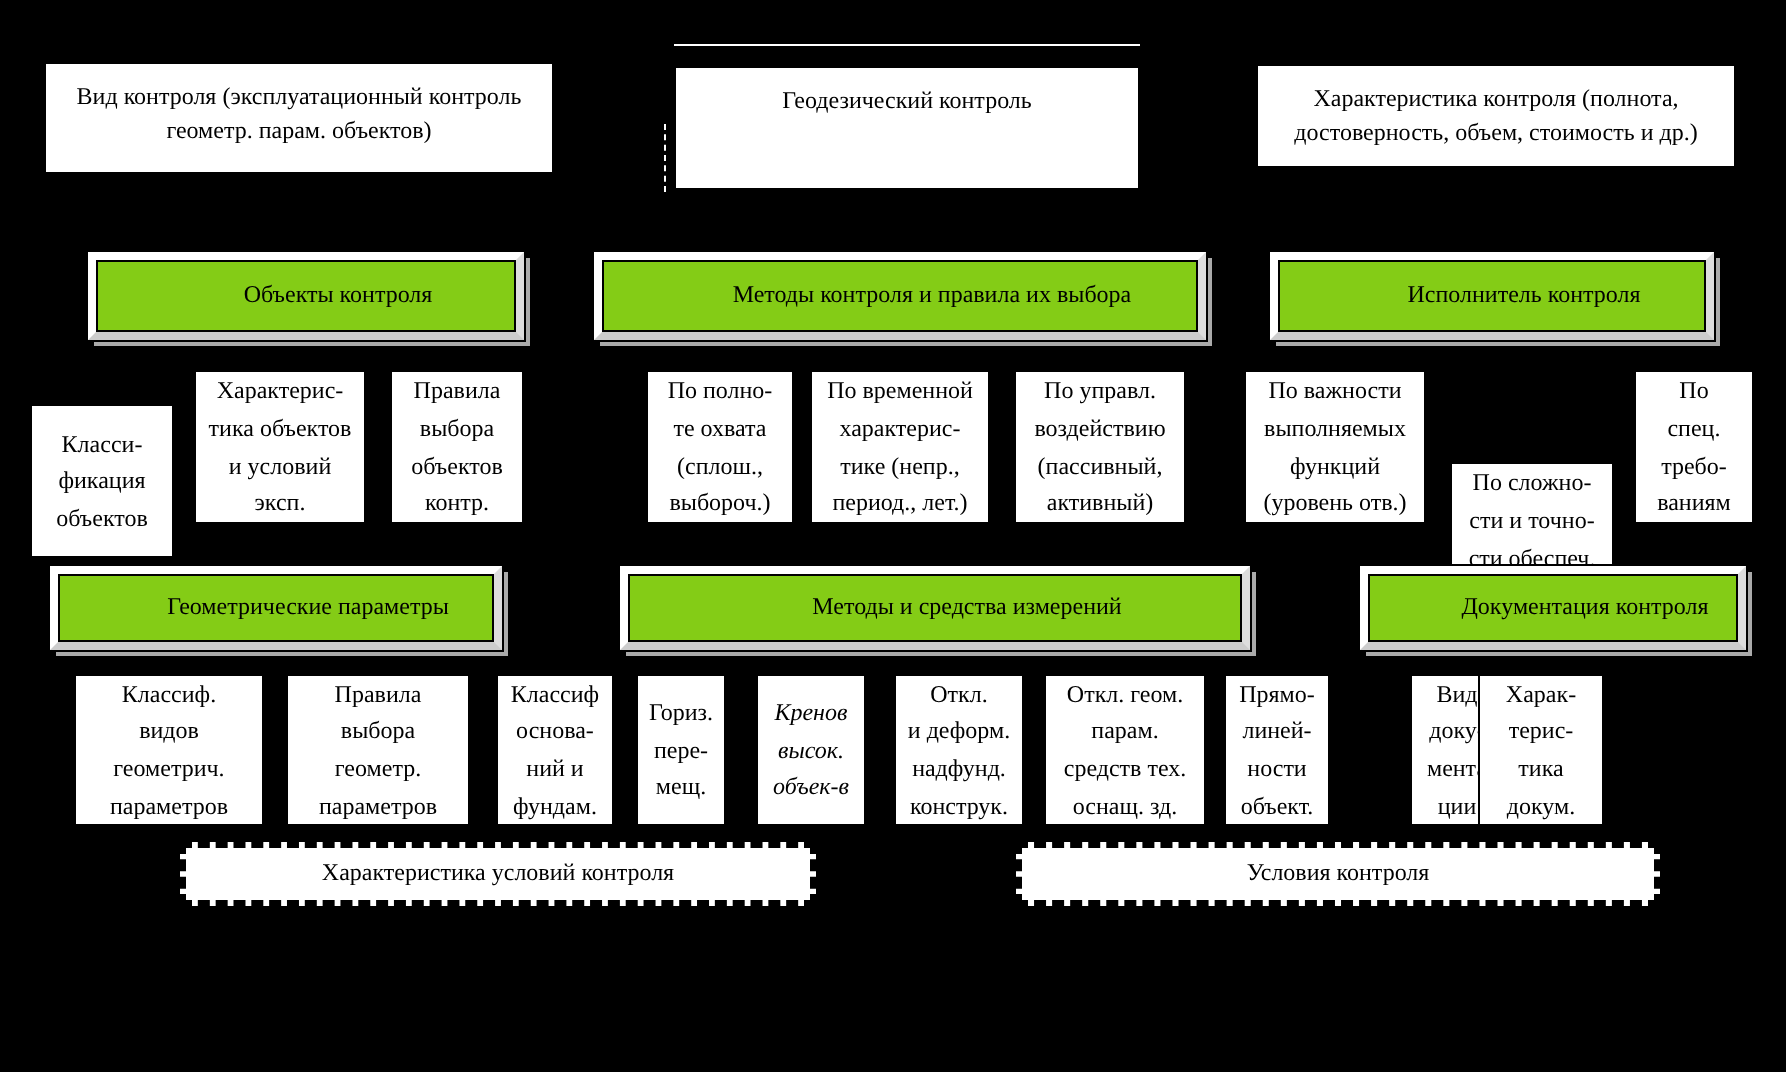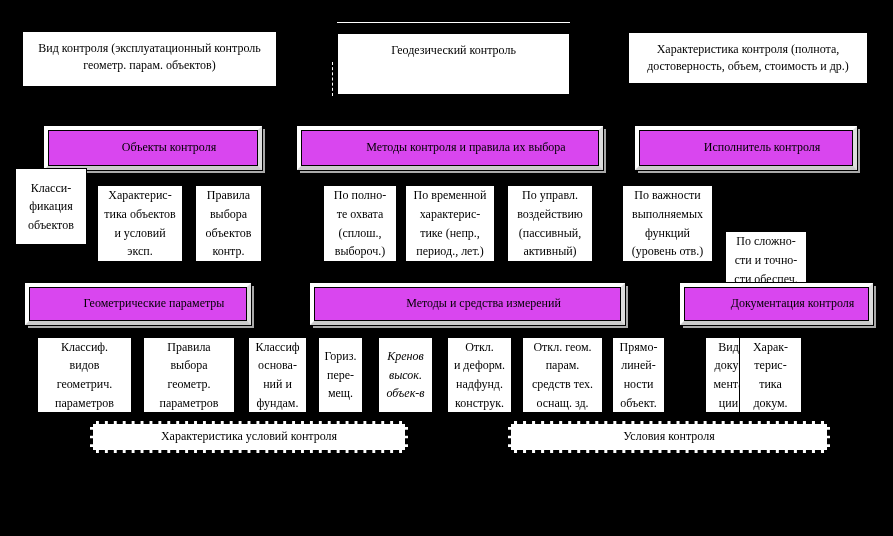--- a/index.html
+++ b/index.html
@@ -32,21 +32,21 @@
   .top-align {
     align-items: flex-start;
     padding-top: 8px;
   }
   .small {
     font-size: 12px;
     line-height: 1.55;
     padding: 2px 1px;
   }
   .box3d {
-    background: #d946ef;
+    background: #84cc16;
     border: 4px solid;
     border-color: #ffffff #dddddd #cccccc #ffffff;
     outline: 1px solid #000;
     box-shadow: inset 0 0 0 1px #000, 3px 3px 0 0 #aaaaaa;
     padding-left: 32px;
   }
   .dashed {
     border: 3px dashed #000;
   }
   .decor-hline {
@@ -71,21 +71,21 @@
   <div class="box top-align" style="left:22px;top:31px;width:255px;height:56px;">Вид контроля (эксплуатационный контроль
 геометр. парам. объектов)</div>
   <div class="box top-align" style="left:337px;top:33px;width:233px;height:62px;">Геодезический контроль</div>
   <div class="box top-align" style="left:628px;top:32px;width:240px;height:52px;">Характеристика контроля (полнота,
 достоверность, объем, стоимость и др.)</div>
 
   <div class="box box3d" style="left:44px;top:126px;width:218px;height:44px;">Объекты контроля</div>
   <div class="box box3d" style="left:297px;top:126px;width:306px;height:44px;">Методы контроля и правила их выбора</div>
   <div class="box box3d" style="left:635px;top:126px;width:222px;height:44px;">Исполнитель контроля</div>
 
-  <div class="box small" style="left:15px;top:168px;width:72px;height:77px;">Класси-
+  <div class="box small" style="left:15px;top:202px;width:72px;height:77px;">Класси-
 фикация
 объектов</div>
   <div class="box small" style="left:97px;top:185px;width:86px;height:77px;">Характерис-
 тика объектов
 и условий
 эксп.</div>
   <div class="box small" style="left:195px;top:185px;width:67px;height:77px;">Правила
 выбора
 объектов
 контр.</div>
@@ -102,20 +102,24 @@
 (пассивный,
 активный)</div>
   <div class="box small" style="left:622px;top:185px;width:91px;height:77px;">По важности
 выполняемых
 функций
 (уровень отв.)</div>
   <div class="box small" style="left:725px;top:185px;width:82px;height:77px;margin-top:46px;">По сложно-
 сти и точно-
 сти обеспеч.
 процессов</div>
+  <div class="box small" style="left:817px;top:185px;width:60px;height:77px;">По
+спец.
+требо-
+ваниям</div>
 
   <div class="box box3d" style="left:25px;top:283px;width:226px;height:42px;">Геометрические параметры</div>
   <div class="box box3d" style="left:310px;top:283px;width:315px;height:42px;">Методы и средства измерений</div>
   <div class="box box3d" style="left:680px;top:283px;width:193px;height:42px;">Документация контроля</div>
 
   <div class="box small" style="left:37px;top:337px;width:95px;height:76px;">Классиф.
 видов
 геометрич.
 параметров</div>
   <div class="box small" style="left:143px;top:337px;width:92px;height:76px;">Правила

